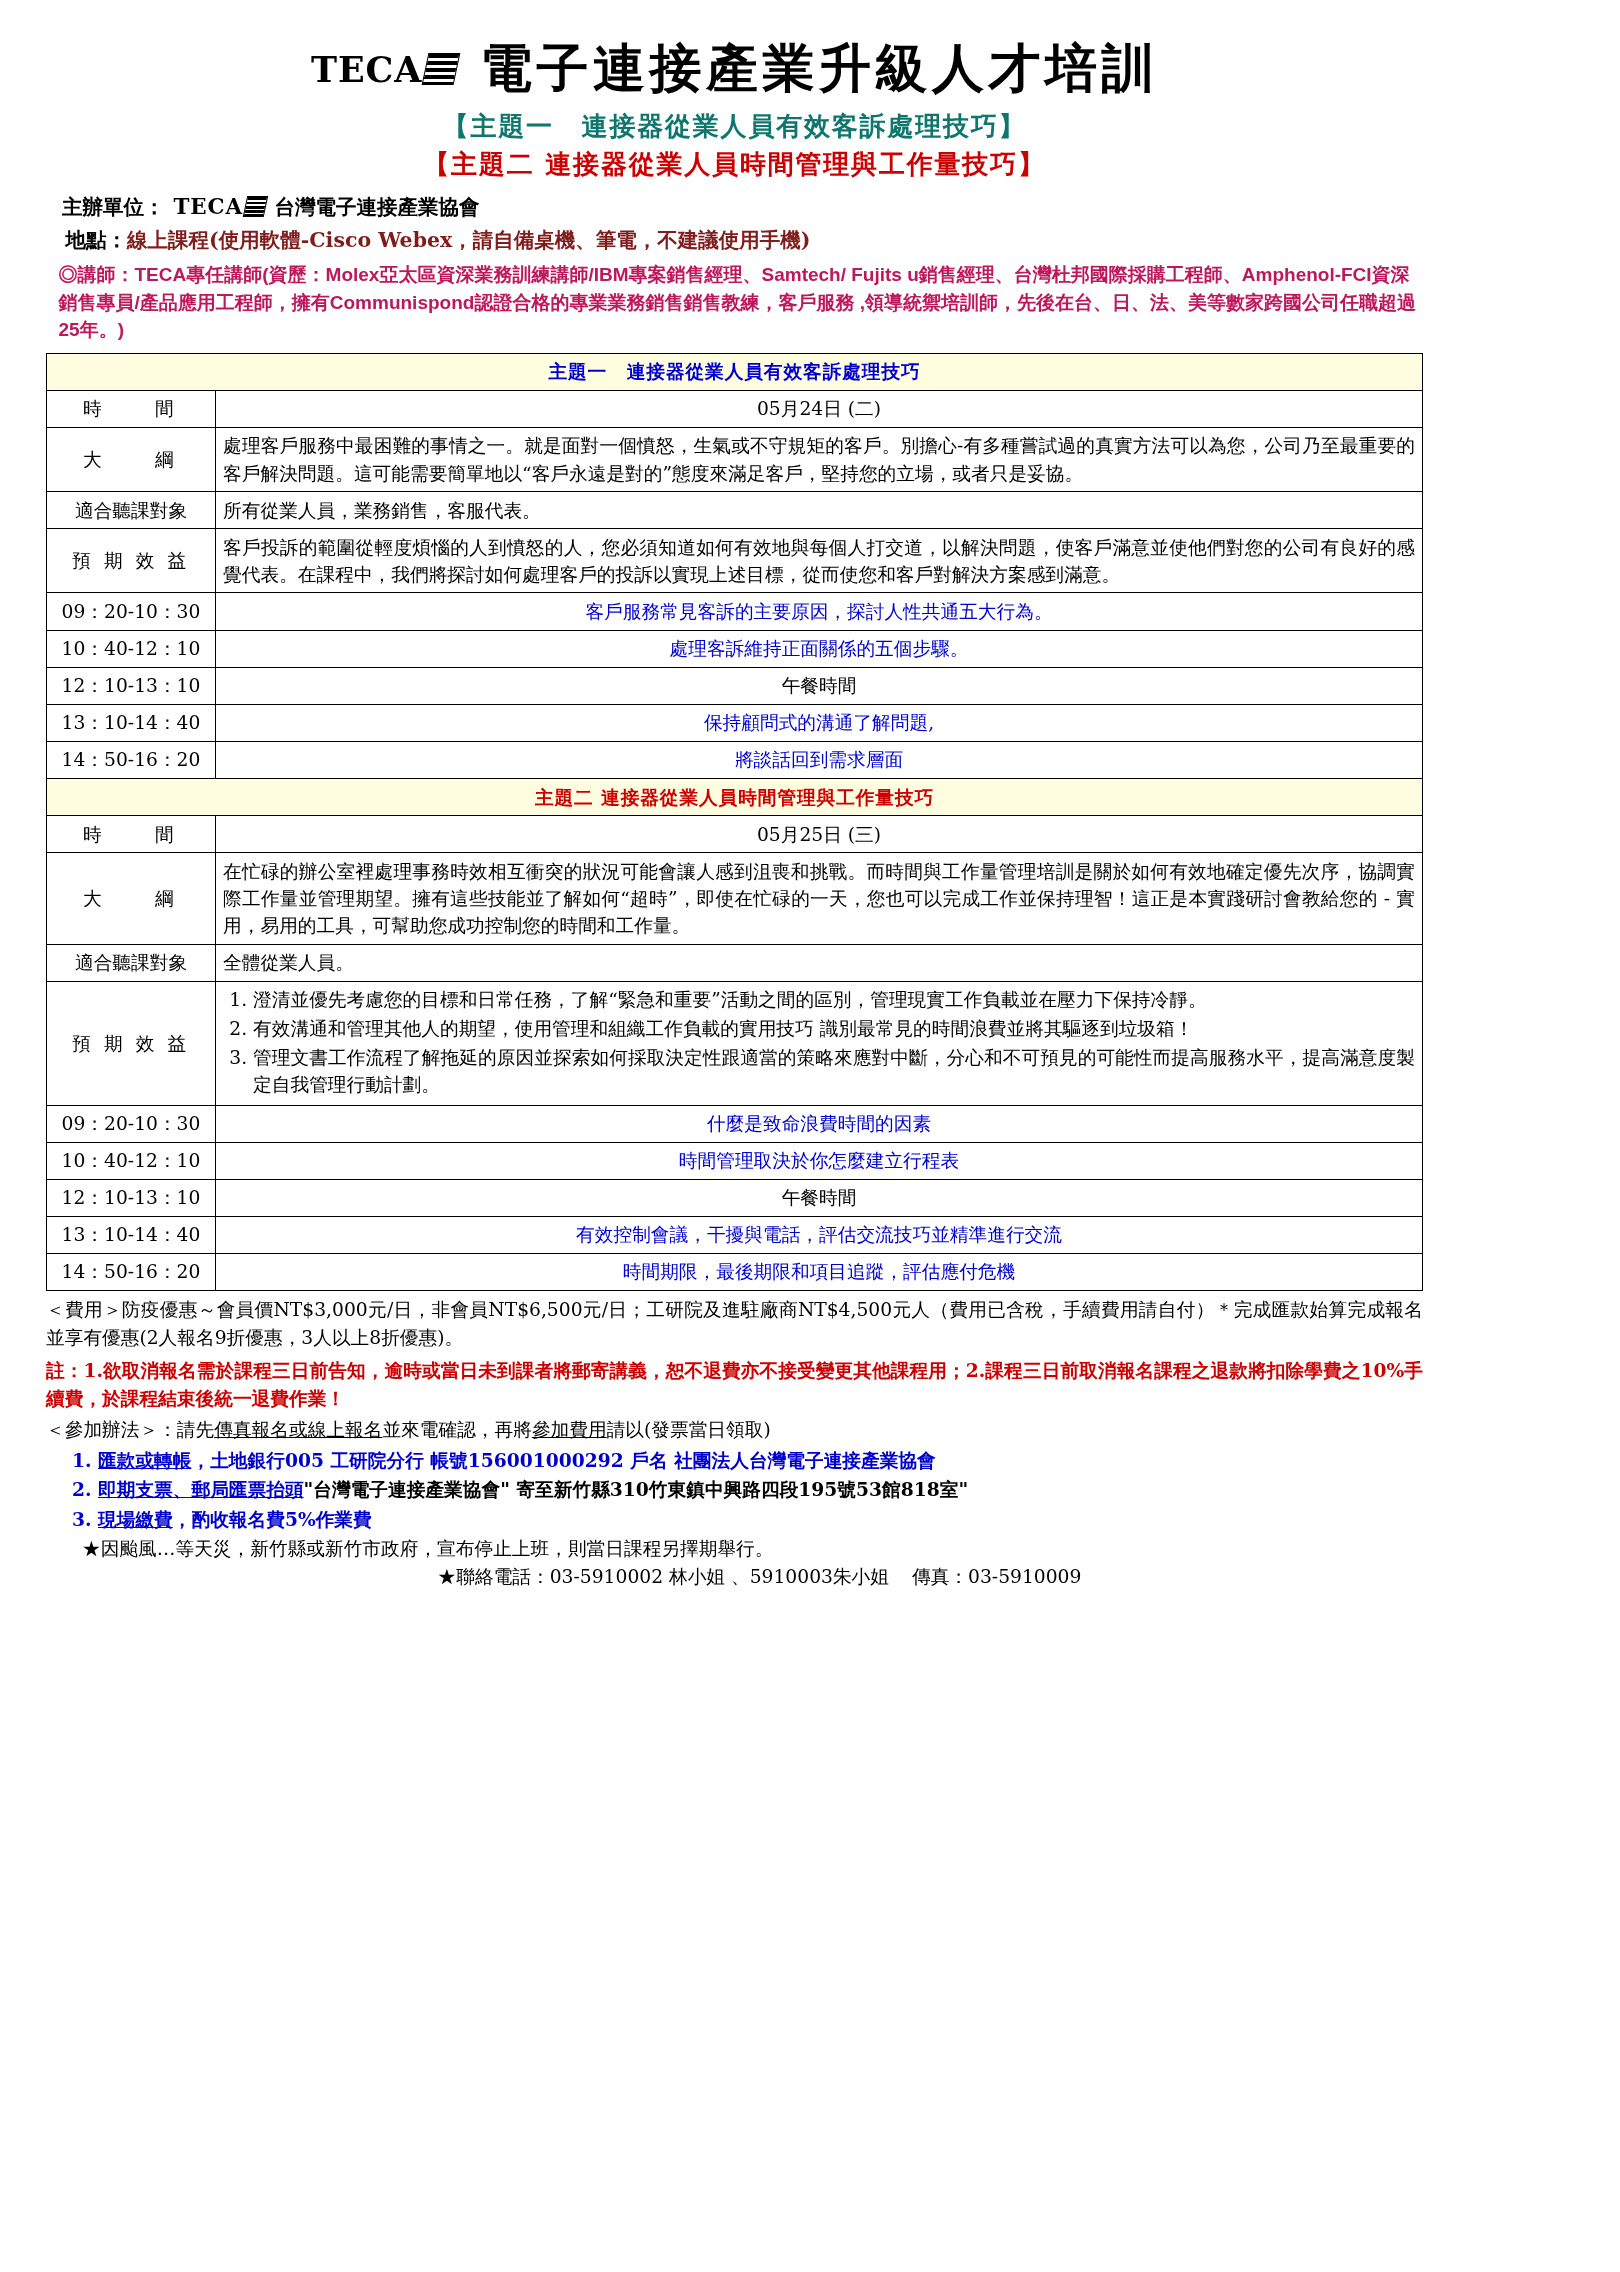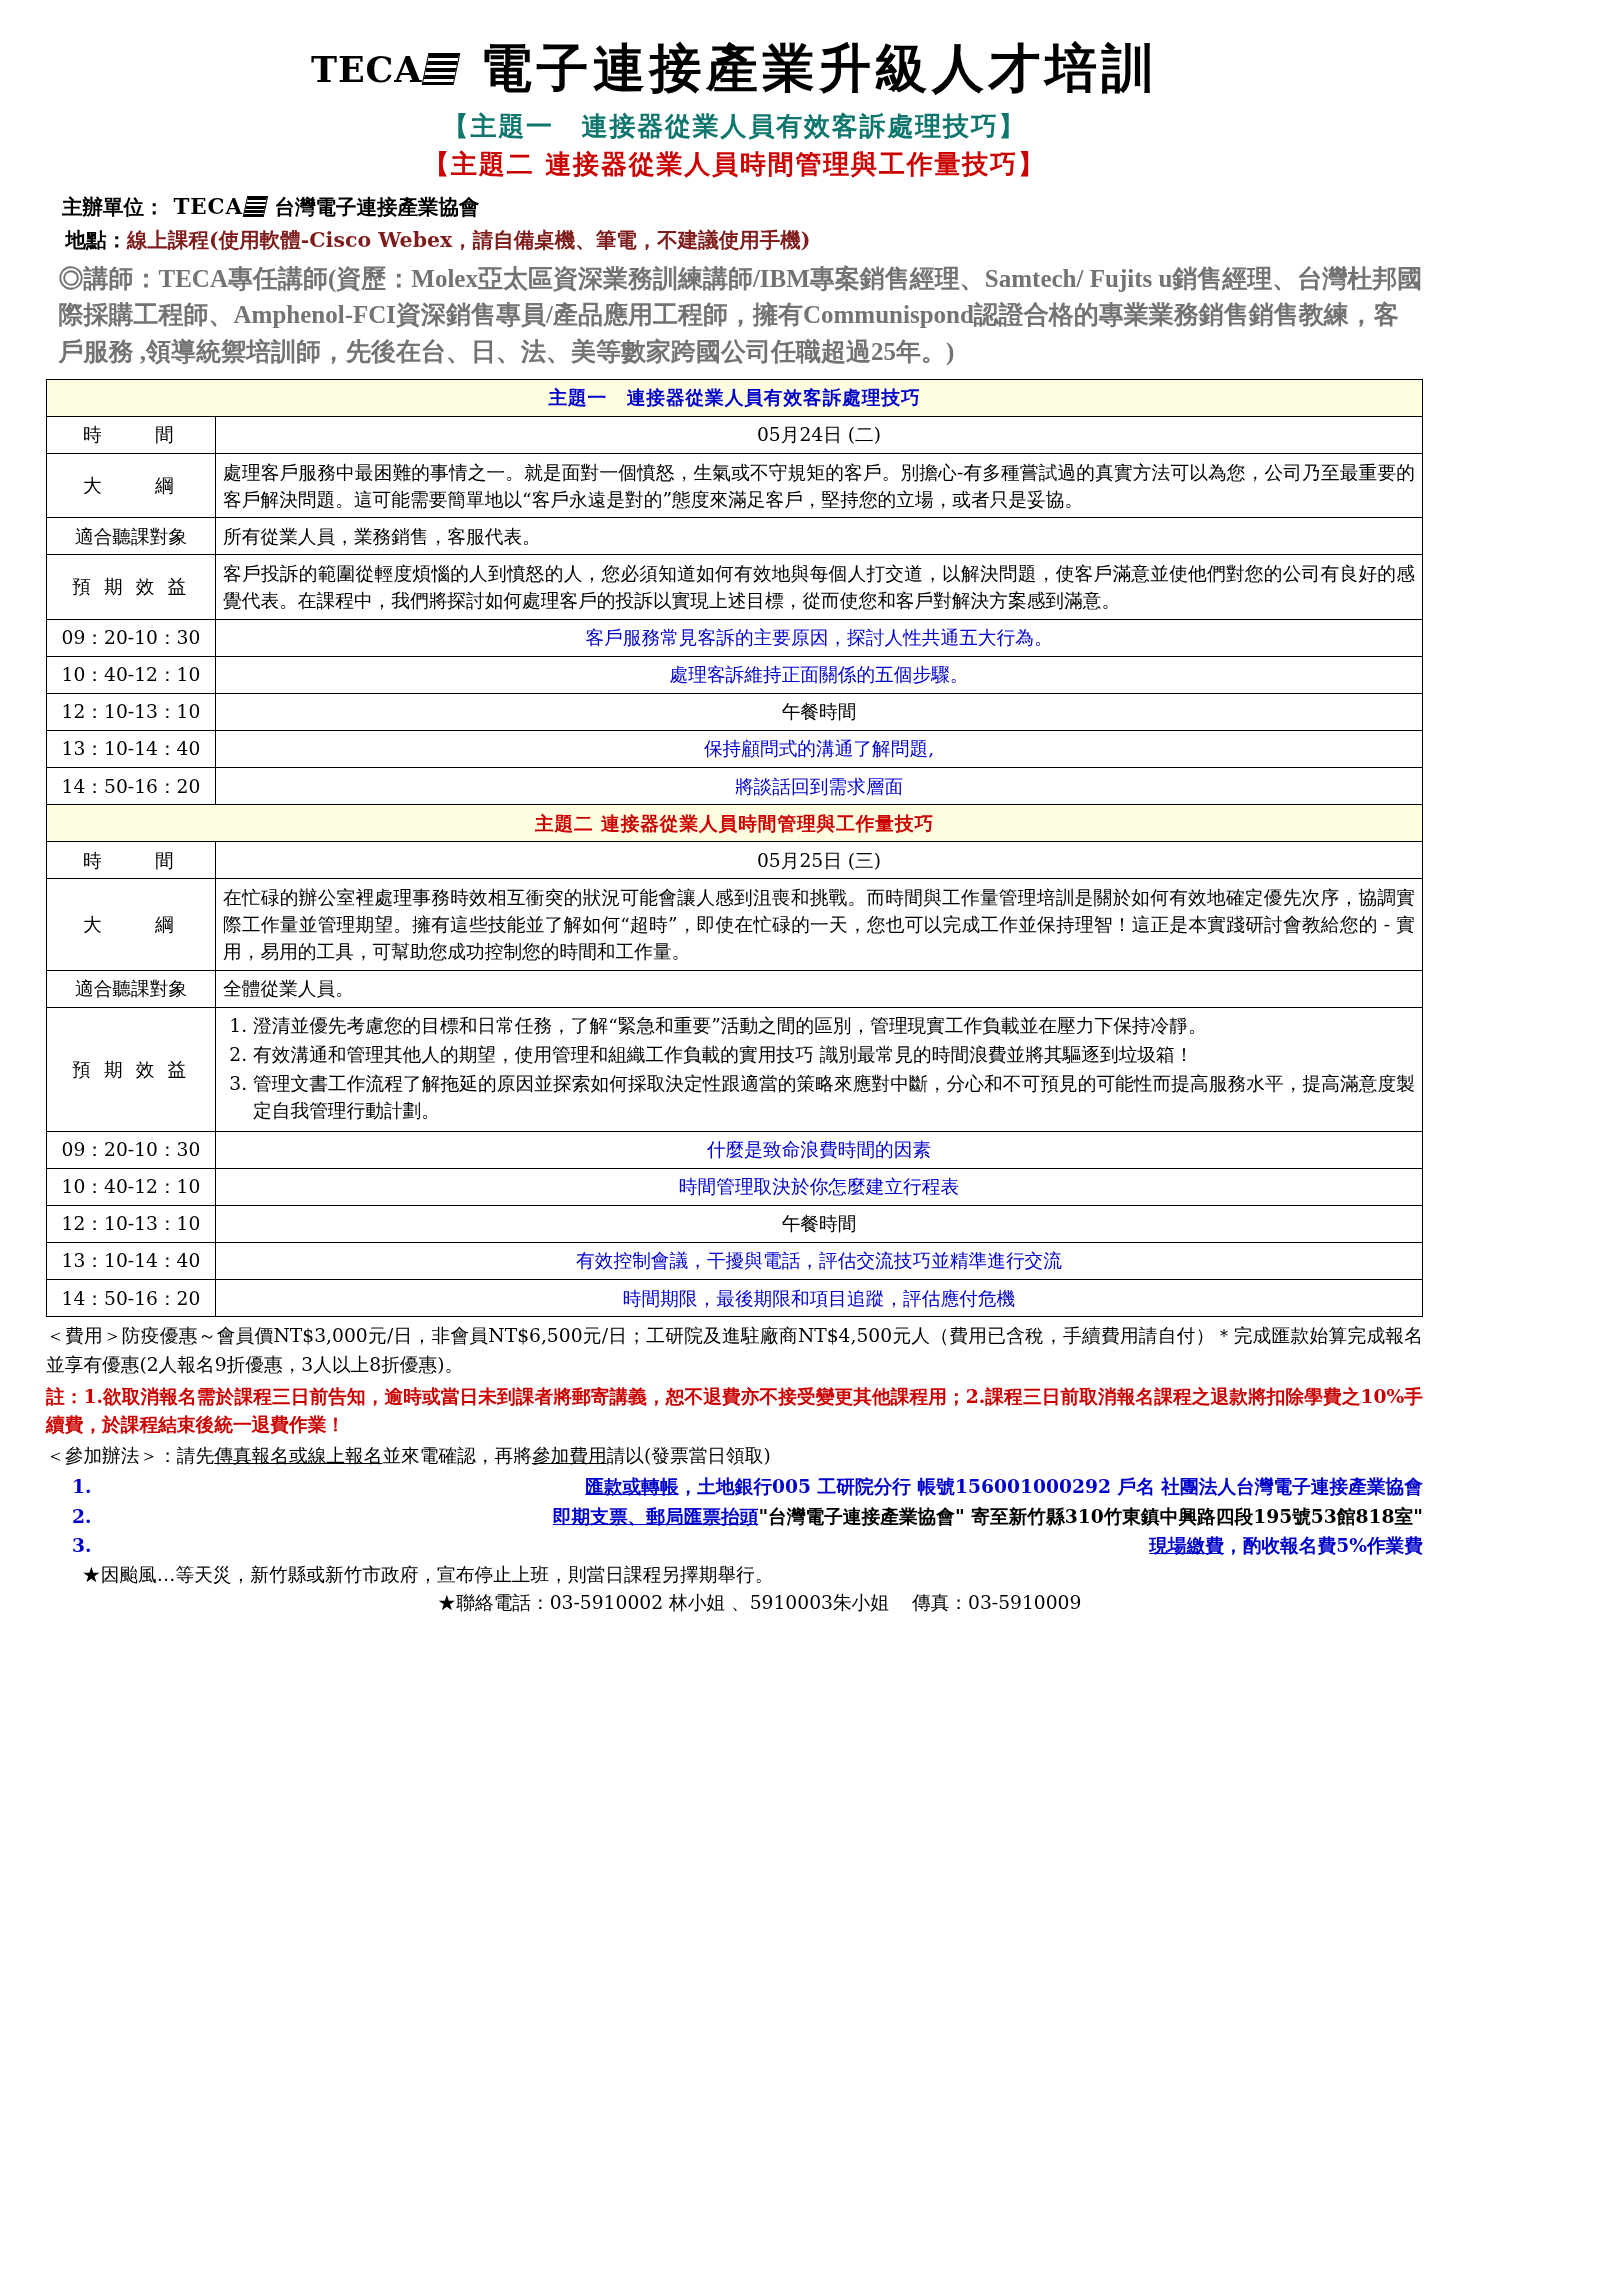--- a/index.html
+++ b/index.html
@@ -89,26 +89,26 @@
 
   .place-line {
     font-size: 20.5px;
     font-weight: bold;
     margin: 3.6px 0 7.1px 19.6px;
     font-family: "DejaVu Serif", "Liberation Serif", serif;
   }
   .place-line .red { color: #7f1d1d; }
 
   .lecturer {
-    font-size: 25px;
+    font-size: 19px;
     line-height: 1.45;
-    color: #737373;
+    color: #be185d;
     font-weight: bold;
     margin: 1.8px 0 9px 12.5px;
-    font-family: Liberation Serif, serif;
+    font-family: Liberation Sans, sans-serif;
   }
 
   
   table.sched {
     border-collapse: collapse;
     width: 100%;
     table-layout: fixed;
     font-family: "DejaVu Serif", "Liberation Serif", serif;
   }
   table.sched td {
@@ -139,21 +139,21 @@
   .footer {
     font-family: "DejaVu Serif", "Liberation Serif", serif;
     font-size: 18.7px;
     line-height: 1.5;
     margin-top: 5.3px;
   }
   .fee { text-align: justify; }
   .note { color: #cc0000; font-weight: bold; margin-top: 3.6px; text-align: justify; }
   .join { margin-top: 3.6px; }
   .u { text-decoration: underline; }
-  .joinlist { margin: 1.8px 0 0 0; padding-left: 52px; text-align: right; }
+  .joinlist { margin: 1.8px 0 0 0; padding-left: 52px; }
   .joinlist li { margin-bottom: 1.8px; color: #0000cc; font-weight: bold; }
   .joinlist li .blk { color: #000; font-weight: bold; }
   .star { margin-left: 36px; }
   .star2 { margin-left: 50px; text-align: center; }
   .sp { display: inline-block; width: 23px; }
 </style>
 </head>
 <body>
 
 <div class="page">

